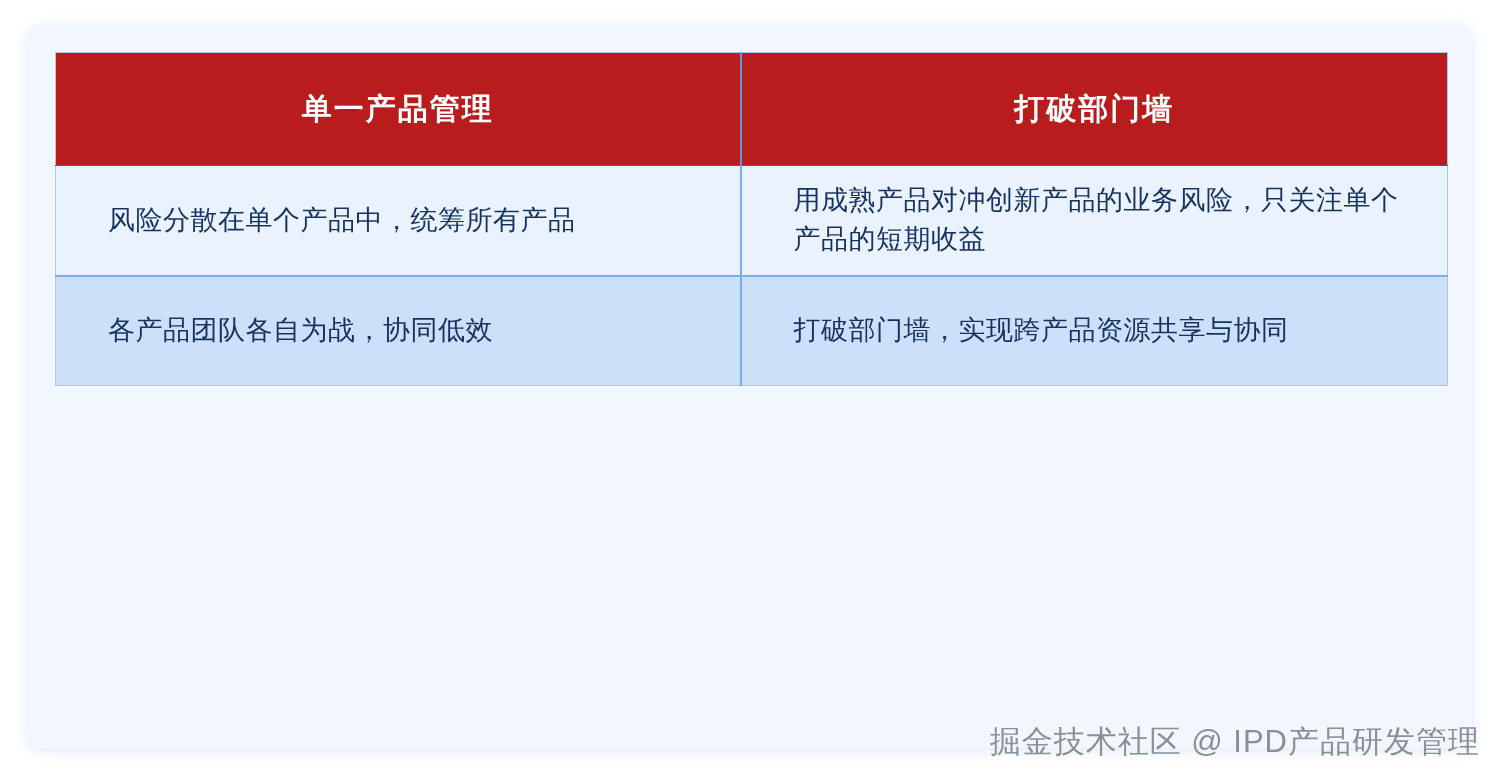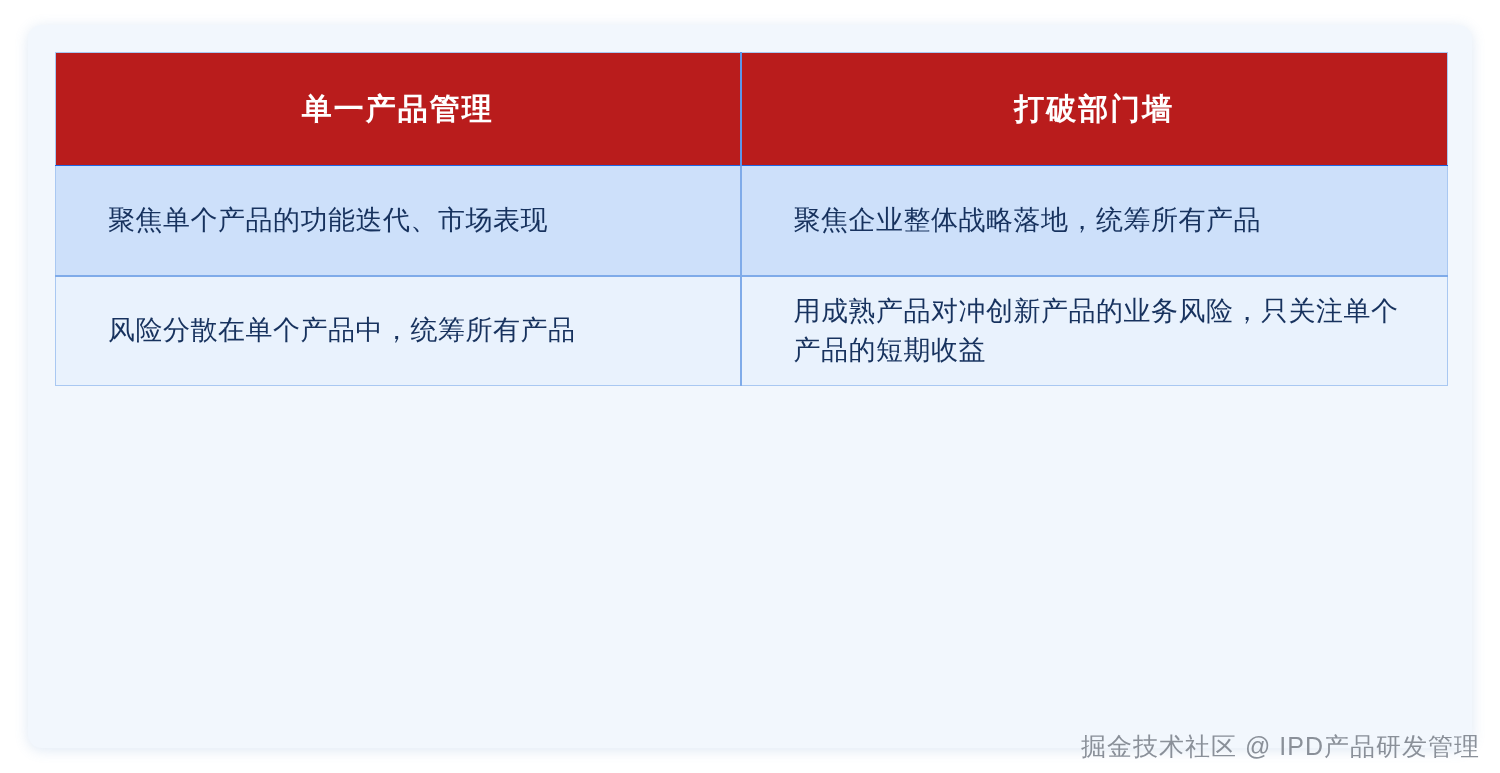--- a/index.html
+++ b/index.html
@@ -92,21 +92,21 @@
   .cell-text {
     display: block;
     max-width: 96%;
   }
 
   
   .watermark {
     position: absolute;
     right: 20px;
     bottom: 10px;
-    font-size: 25px;
+    font-size: 31px;
     color: #8a9099;
     letter-spacing: 1px;
     white-space: nowrap;
     font-family: "Liberation Sans", "DejaVu Sans", sans-serif;
   }
 </style>
 </head>
 <body>
 
 <div class="page">
@@ -117,34 +117,34 @@
         <col class="col-left">
         <col class="col-right">
       </colgroup>
       <thead>
         <tr>
           <th>单一产品管理</th>
           <th>打破部门墙</th>
         </tr>
       </thead>
       <tbody>
-        <tr class="row-dark">
-          <td>
-            <span class="cell-text">聚焦单个产品的功能迭代、市场表现</span>
-          </td>
-          <td>
-            <span class="cell-text">聚焦企业整体战略落地，统筹所有产品</span>
-          </td>
-        </tr>
         <tr class="row-light">
           <td>
             <span class="cell-text">风险分散在单个产品中，统筹所有产品</span>
           </td>
           <td>
             <span class="cell-text">用成熟产品对冲创新产品的业务风险，只关注单个产品的短期收益</span>
+          </td>
+        </tr>
+        <tr class="row-dark">
+          <td>
+            <span class="cell-text">各产品团队各自为战，协同低效</span>
+          </td>
+          <td>
+            <span class="cell-text">打破部门墙，实现跨产品资源共享与协同</span>
           </td>
         </tr>
       </tbody>
     </table>
 
   </div>
 
   <div class="watermark">掘金技术社区 @ IPD产品研发管理</div>
 </div>
 

